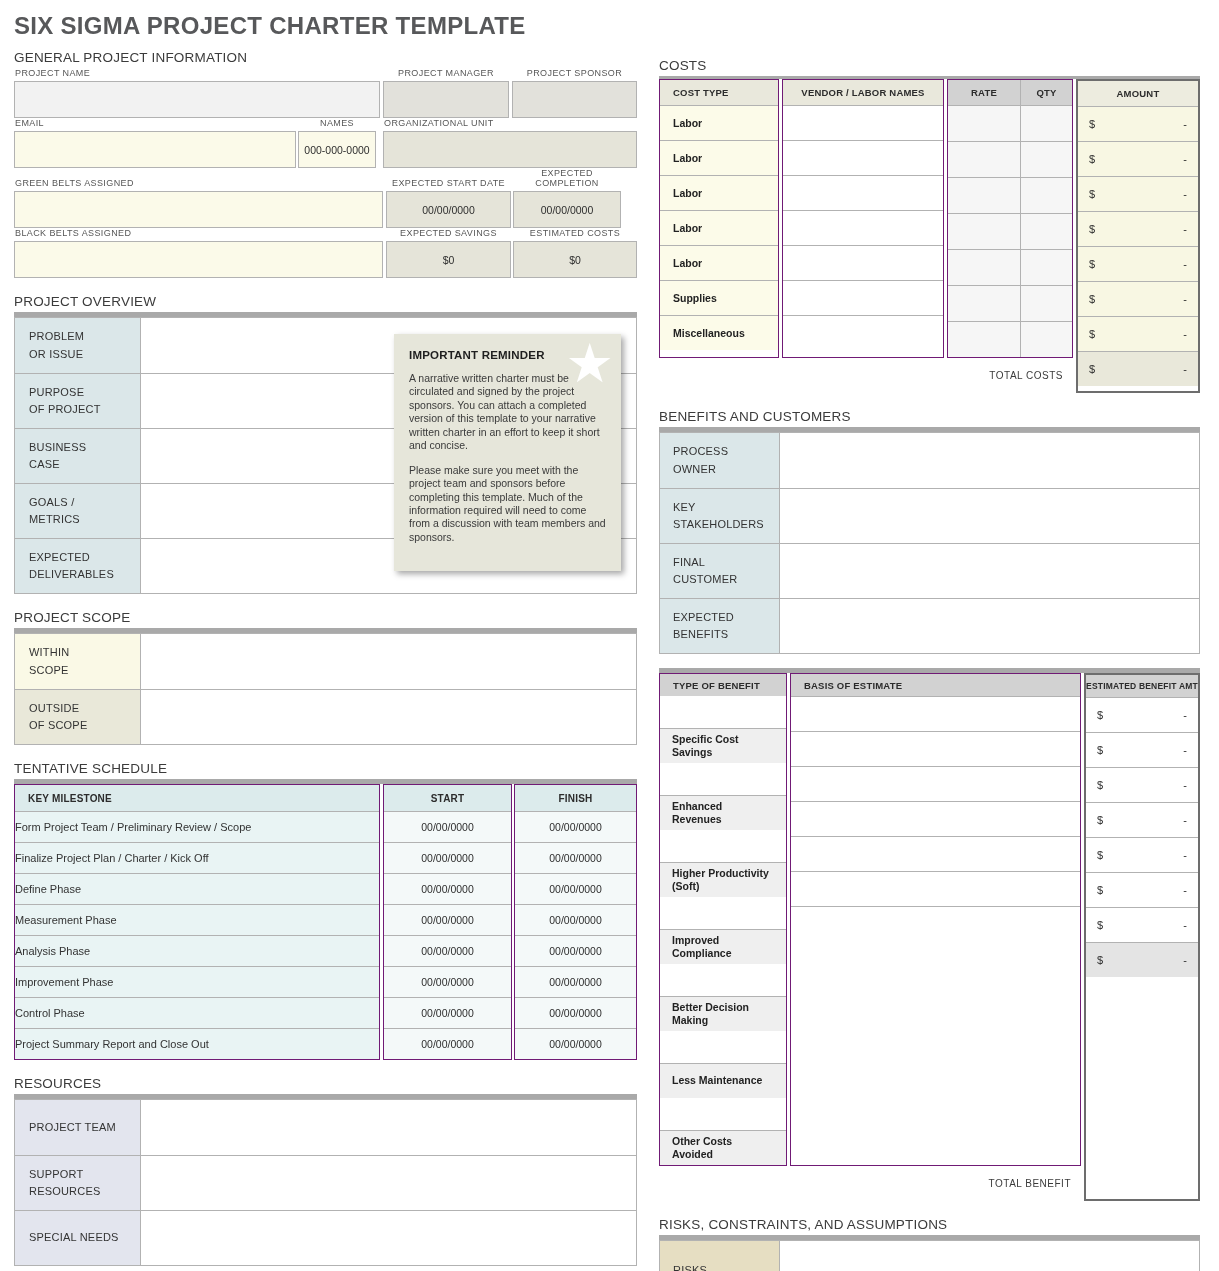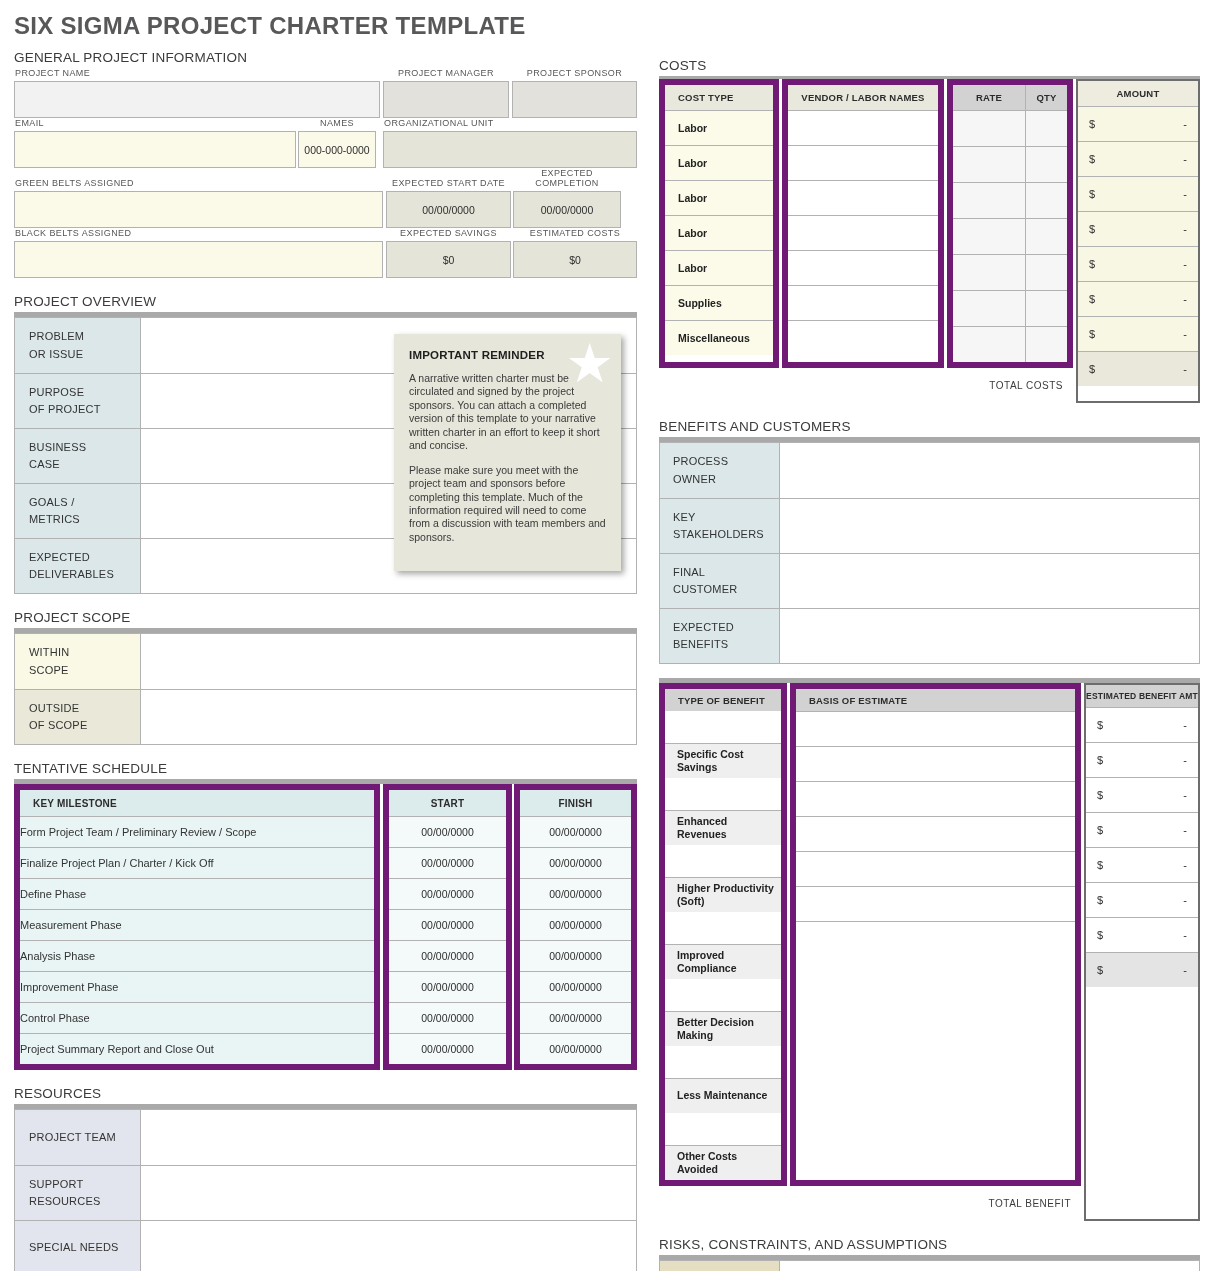--- a/index.html
+++ b/index.html
@@ -50,21 +50,21 @@
   
   .overview-wrap { position:relative;border-radius:23px; }
   .reminder { position:absolute; left:380px; top:22px; width:227px; height:237px;
               background:#e6e6da; box-shadow:3px 3px 6px rgba(0,0,0,.35);
               padding:15px 14px 10px 15px; z-index:2; }
   .reminder .star { position:absolute; top:2px; right:7px; color:#fff; font-size:54px; line-height:1; }
   .reminder h3 { font-size:11.5px; color:#1e1e1e; letter-spacing:.2px; margin-bottom:11px; }
   .reminder p { font-size:10.5px; color:#3a3a3a; line-height:1.28; margin-bottom:11px; }
 
   
-  .grp { border:6px solid #701a75; background:#fff; display:flex; flex-direction:column; }
+  .grp { border:1px solid #701a75; background:#fff; display:flex; flex-direction:column; }
   .grp > * + * { border-top:1px solid #b2b2b2; }
   .groups { display:flex; }
   .gap3 { width:3px; flex:0 0 3px; }
 
   .hcell { display:flex; align-items:center; font-weight:bold; font-size:9.5px; color:#2c2c2c; letter-spacing:.2px; }
   .hcell.center { justify-content:center; }
   .hcell.padl { padding-left:13px; }
   .hd-beige { background:#e9e8dc; }
   .hd-gray { background:#d2d2d2; }
   .hd-blue { background:#dcebec; }

